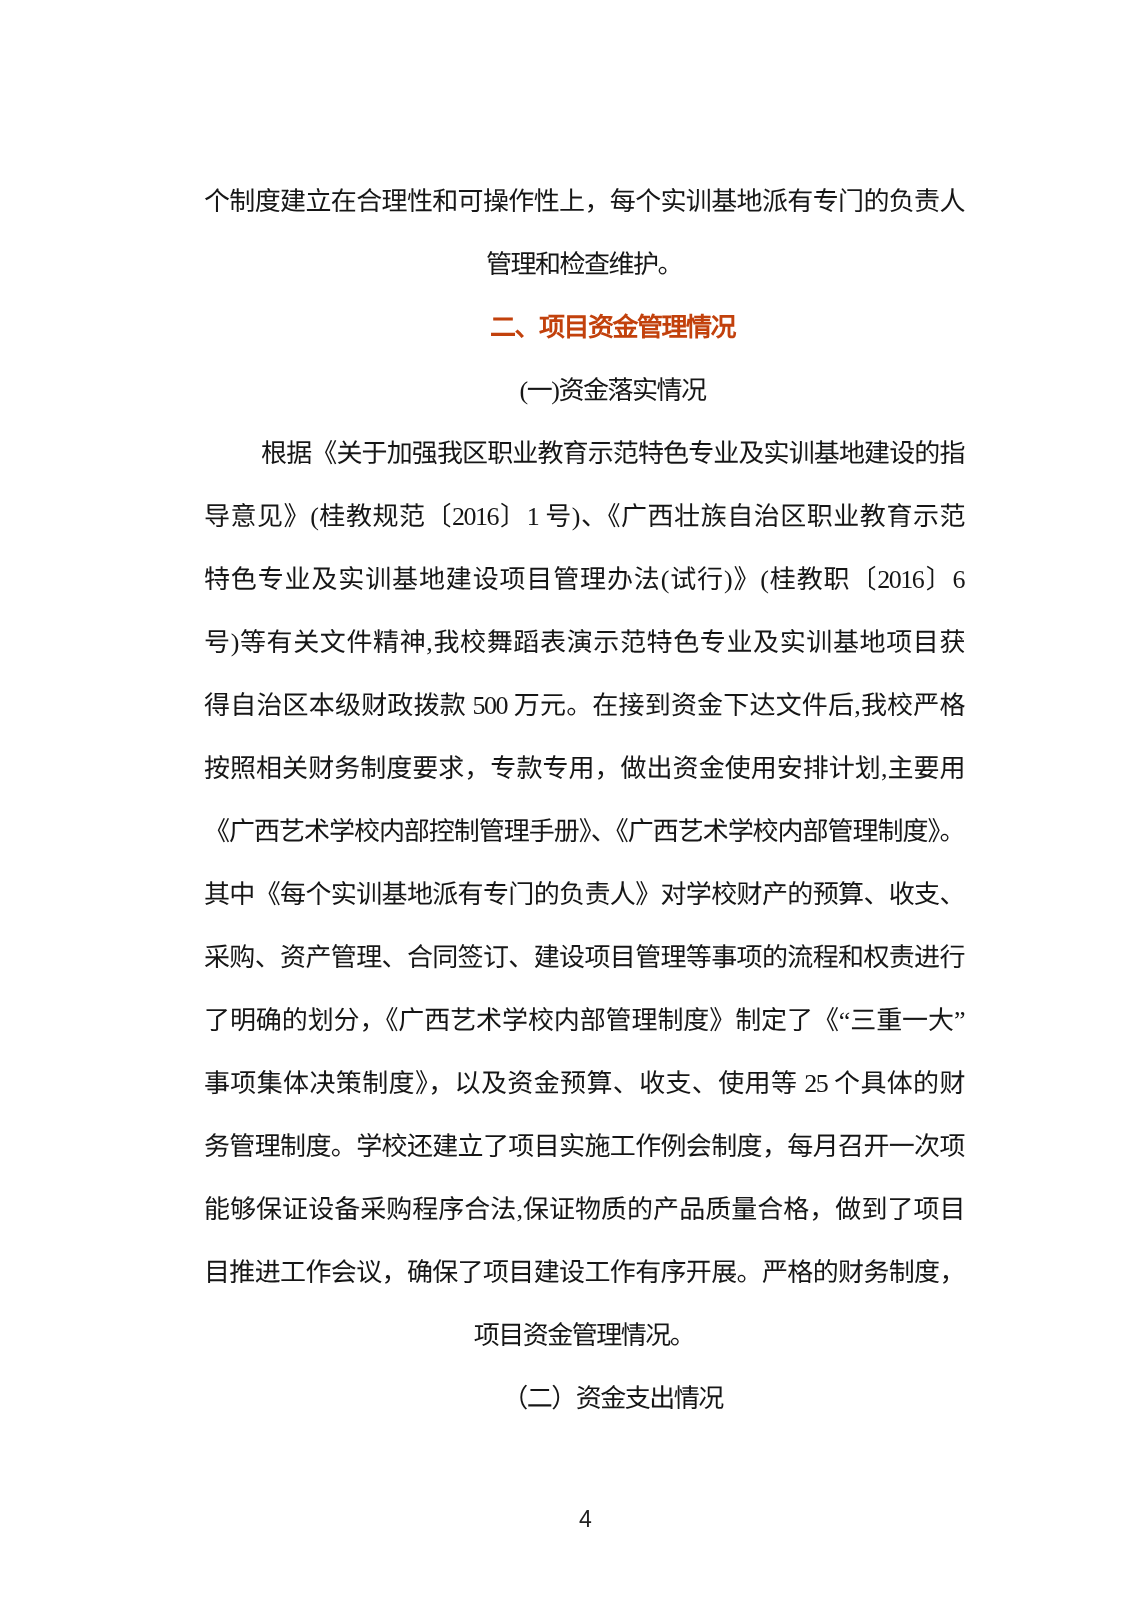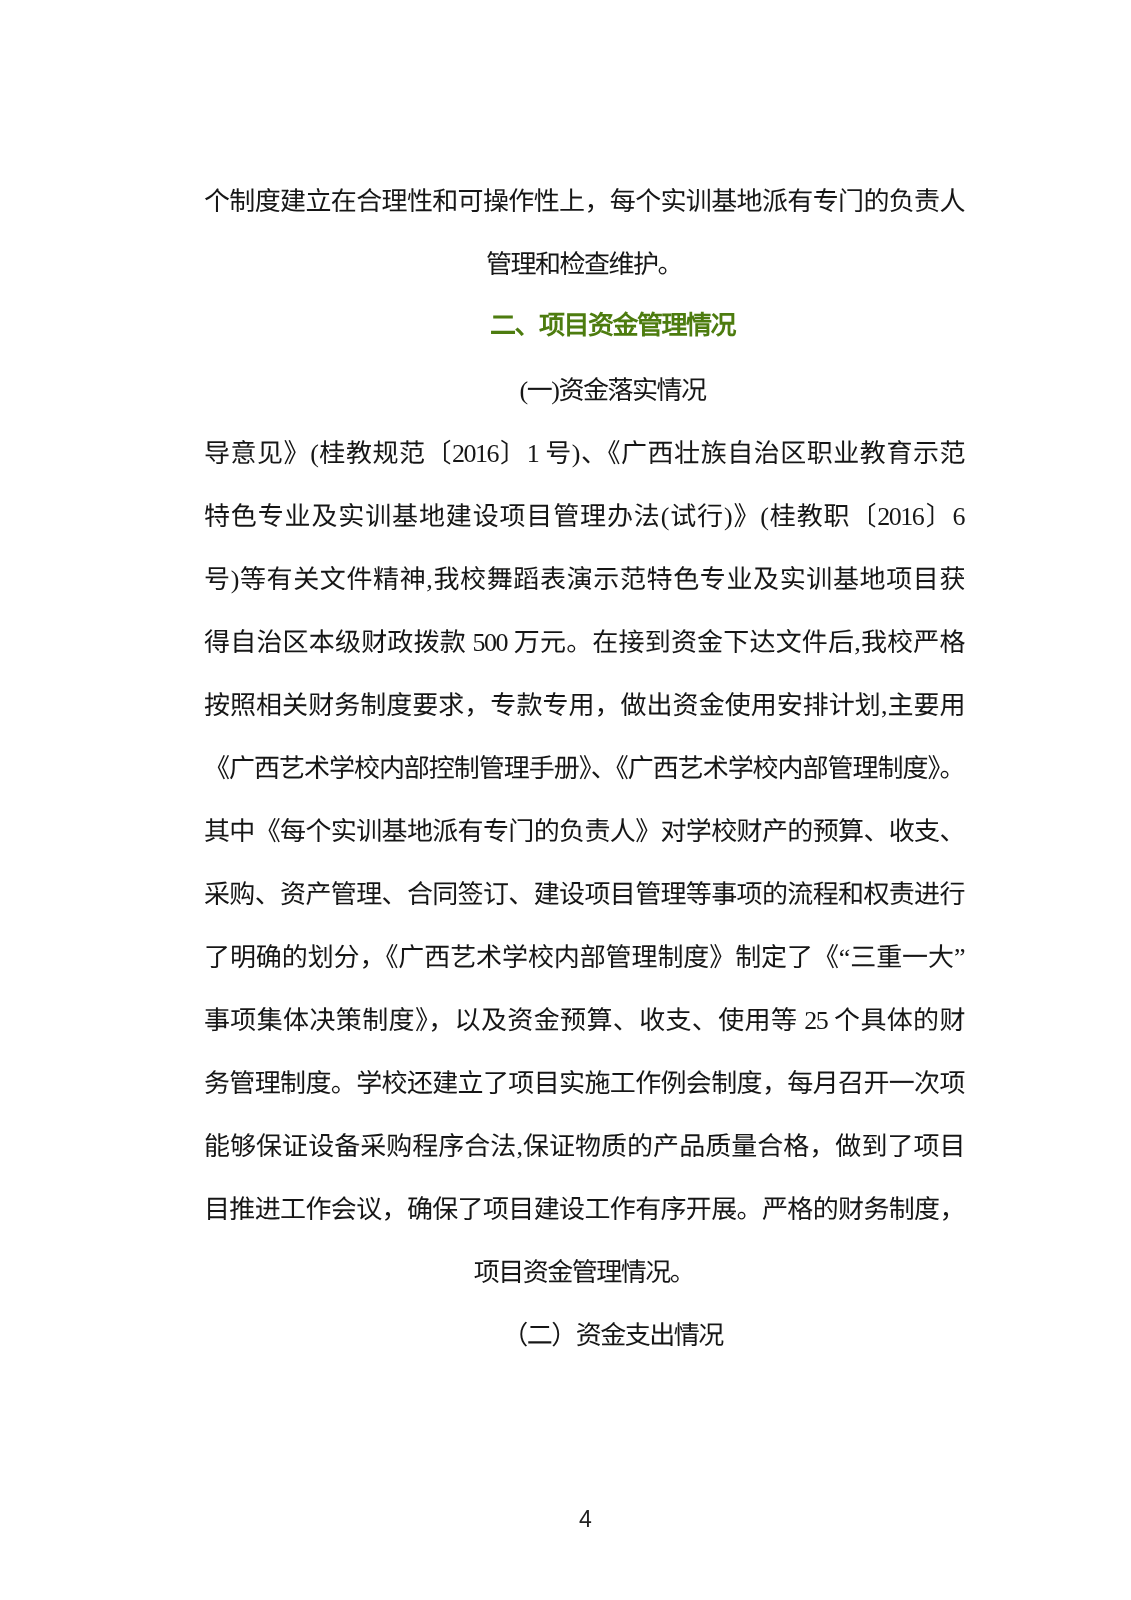--- a/index.html
+++ b/index.html
@@ -36,23 +36,23 @@
     text-align: justify;
     text-align-last: justify;
     text-justify: inter-character;
   }
 
   
   .ind { text-indent: 57px; }
 
   
   .head {
-    font-family: Liberation Mono, monospace;
+    font-family: Liberation Serif, serif;
     font-weight: 700;
-    color: #4d7c0f;
+    color: #c2410c;
   }
 
   .footer {
     position: absolute;
     left: 0;
     right: 0;
     top: 1478px;
     text-align: center;
     font-family: "Liberation Sans", "DejaVu Sans", sans-serif;
     font-size: 23px;
@@ -62,20 +62,21 @@
 </head>
 <body>
 
 <div class="page">
 
   <div class="text-block">
     <div class="ln just">个制度建立在合理性和可操作性上，每个实训基地派有专门的负责人</div>
     <div class="ln">管理和检查维护。</div>
     <div class="ln head ind">二、项目资金管理情况</div>
     <div class="ln ind">(一)资金落实情况</div>
+    <div class="ln ind just">根据《关于加强我区职业教育示范特色专业及实训基地建设的指</div>
     <div class="ln just">导意见》(桂教规范〔2016〕1 号)、《广西壮族自治区职业教育示范</div>
     <div class="ln just">特色专业及实训基地建设项目管理办法(试行)》(桂教职〔2016〕6</div>
     <div class="ln just">号)等有关文件精神,我校舞蹈表演示范特色专业及实训基地项目获</div>
     <div class="ln just">得自治区本级财政拨款 500 万元。在接到资金下达文件后,我校严格</div>
     <div class="ln just">按照相关财务制度要求，专款专用，做出资金使用安排计划,主要用</div>
     <div class="ln just">《广西艺术学校内部控制管理手册》、《广西艺术学校内部管理制度》。</div>
     <div class="ln just">其中《每个实训基地派有专门的负责人》对学校财产的预算、收支、</div>
     <div class="ln just">采购、资产管理、合同签订、建设项目管理等事项的流程和权责进行</div>
     <div class="ln just">了明确的划分，《广西艺术学校内部管理制度》制定了《“三重一大”</div>
     <div class="ln just">事项集体决策制度》，以及资金预算、收支、使用等 25 个具体的财</div>

